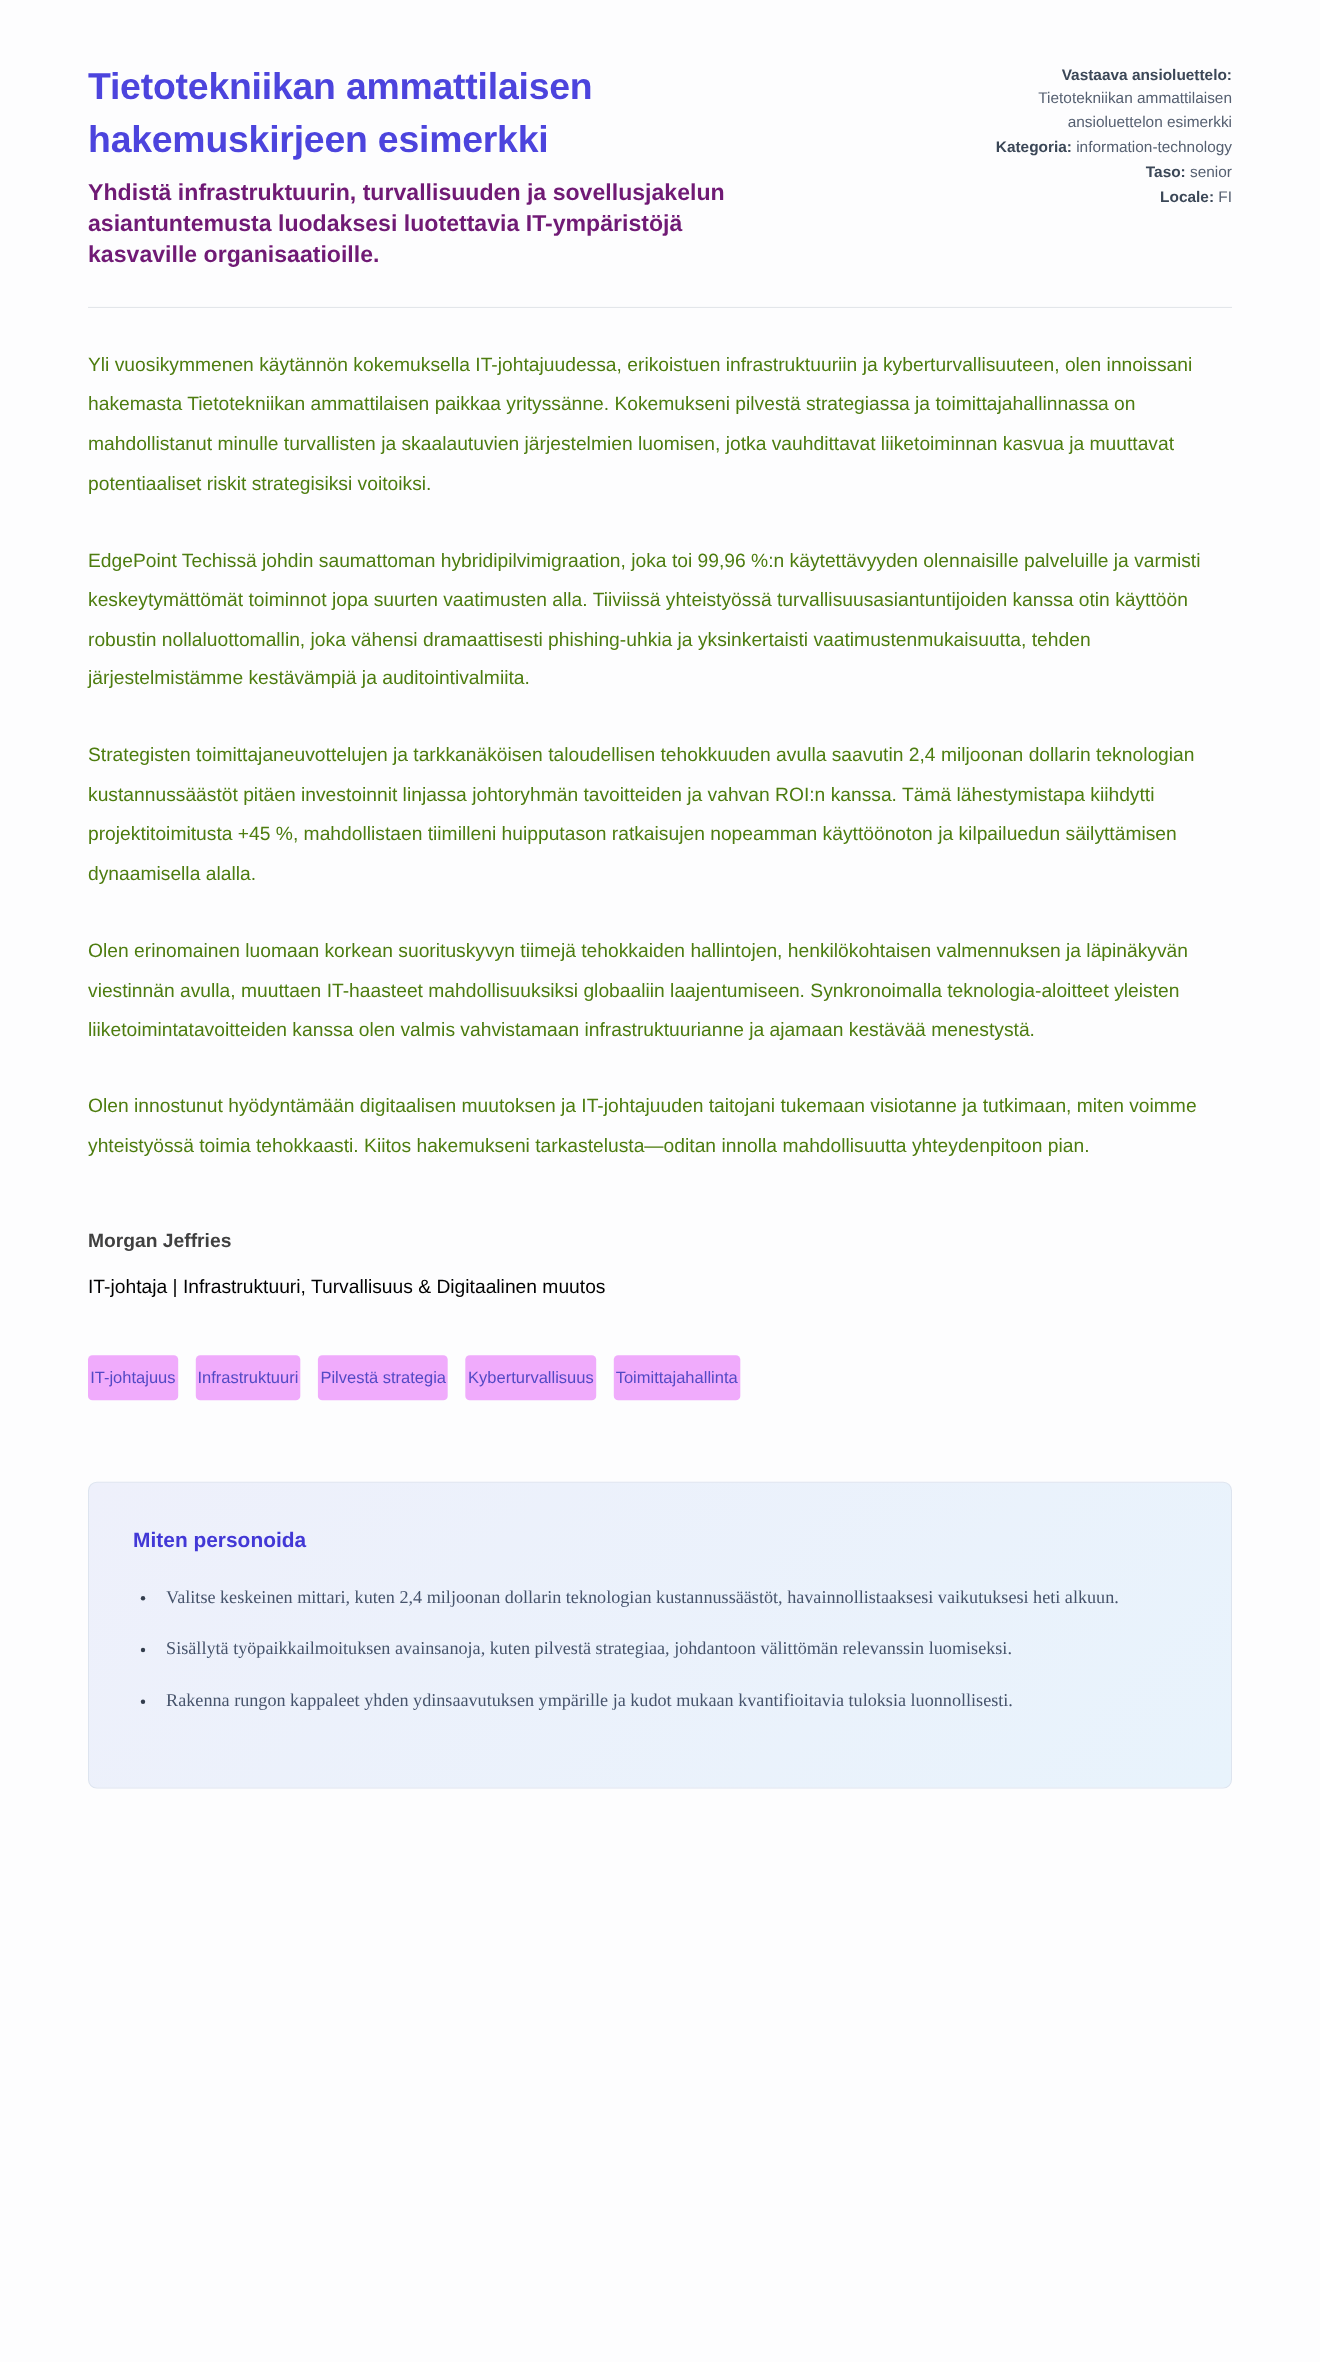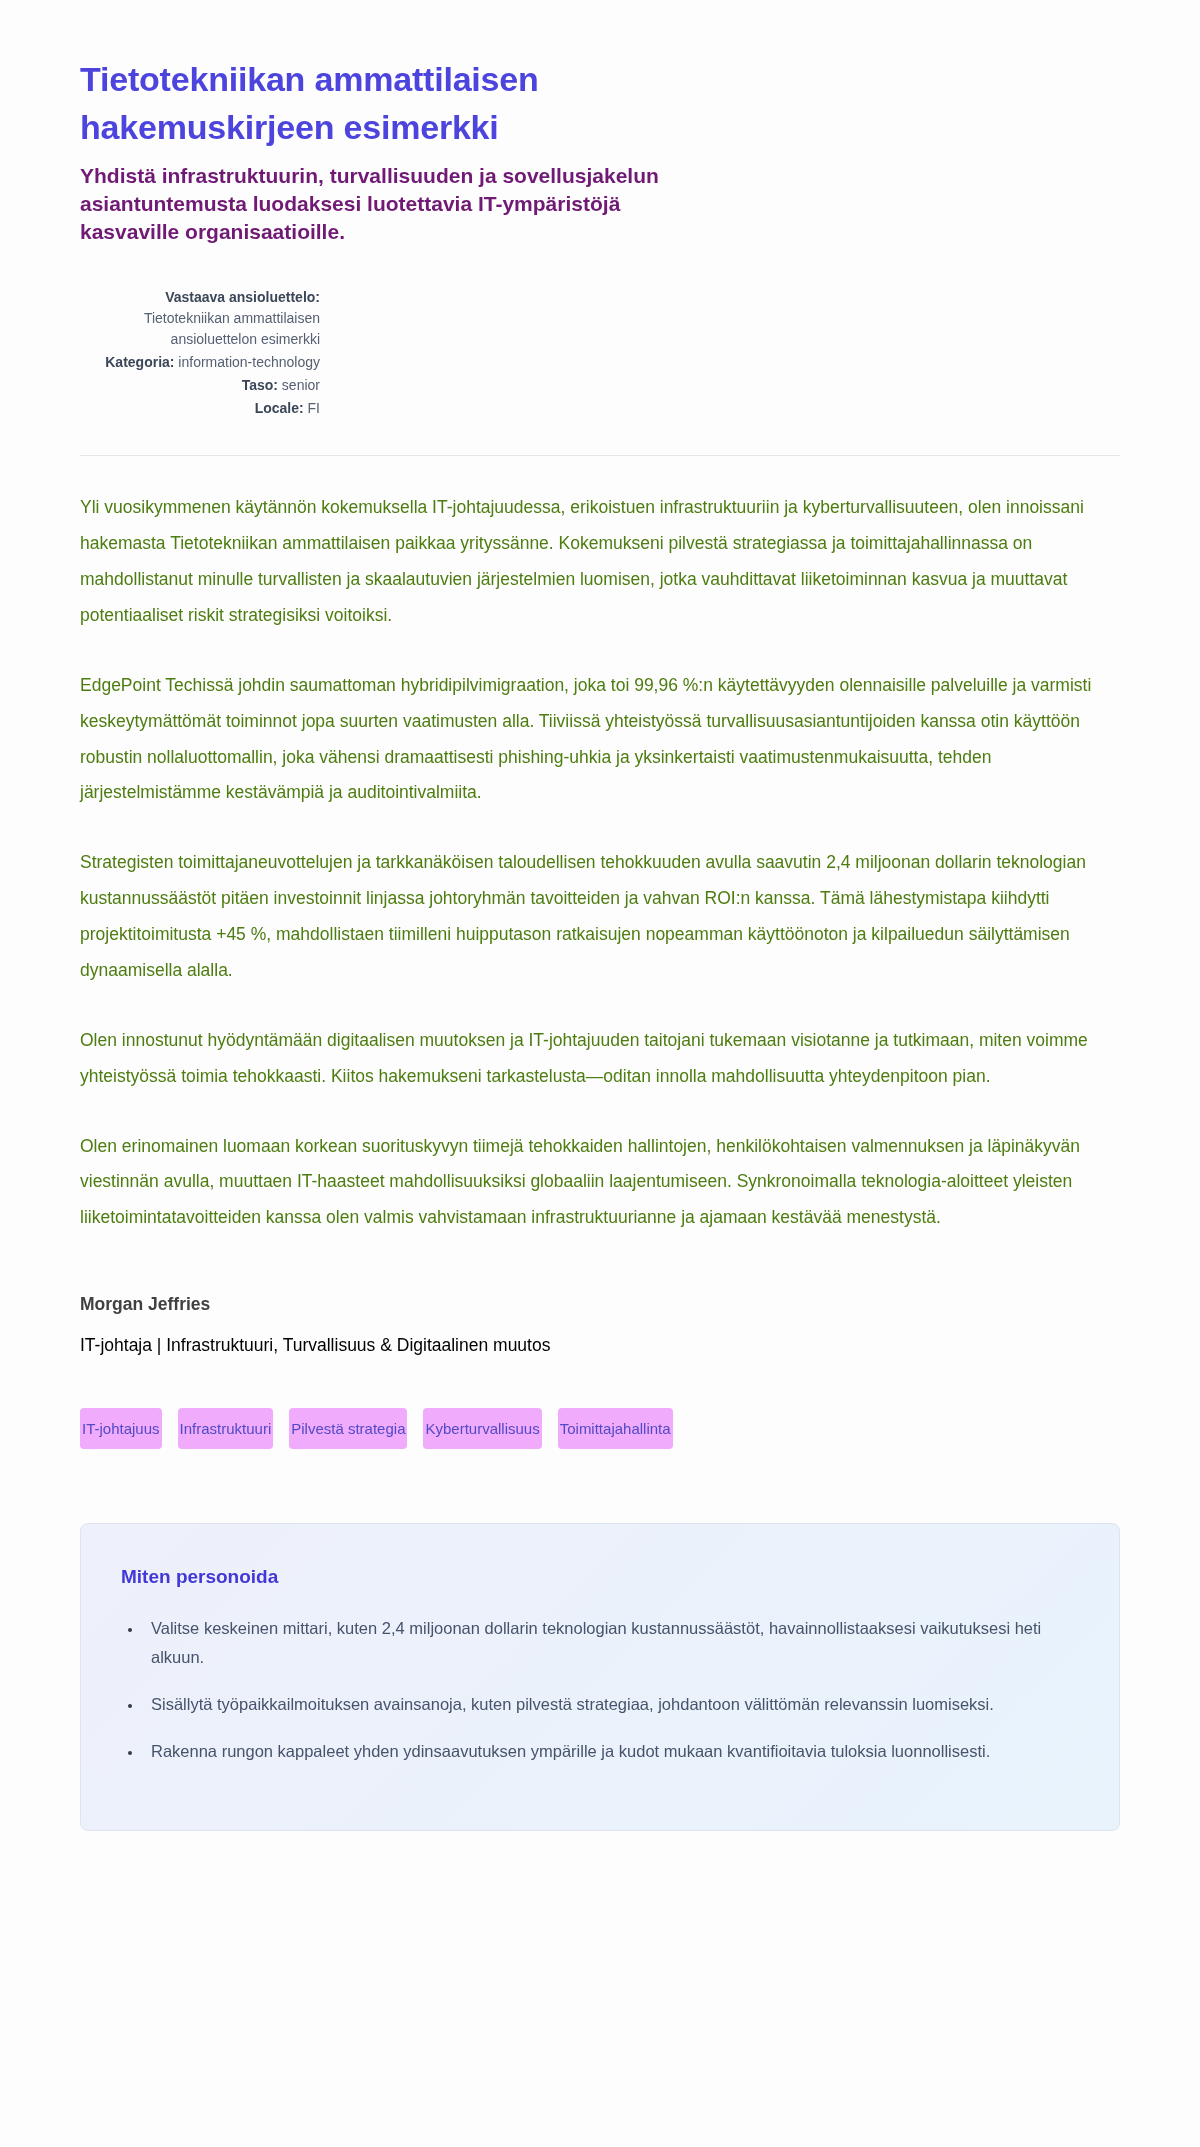--- a/index.html
+++ b/index.html
@@ -11,21 +11,21 @@
     color: #323d4d;
   }
   .page {
     width: 1040px;
     margin: 0 auto;
     padding-top: 56px;
     padding-bottom: 72px;
   }
 
   
-  .header { display: flex; justify-content: space-between; gap: 40px; flex-direction: column; }
+  .header { display: flex; justify-content: space-between; gap: 40px; }
   .header-left { width: 620px; }
   .page-title {
     font-size: 34px;
     line-height: 1.4;
     font-weight: 800;
     color: #4c44dd;
     letter-spacing: -0.2px;
   }
   .page-subtitle {
     margin-top: 11px;
@@ -111,20 +111,21 @@
     margin-top: 26px;
     padding-left: 22px;
     list-style: disc;
   }
   .callout-list li {
     font-size: 16.5px;
     line-height: 1.75;
     color: #46536b;
     margin-bottom: 18px;
     padding-left: 8px;
+    font-family: Liberation Serif, serif;
   }
   .callout-list li::marker { color: #333d4d; font-size: 13px; }
   .callout-list li:last-child { margin-bottom: 0; }
 </style>
 </head>
 <body>
 
 <div class="page">
 
   <div class="header">
@@ -148,23 +149,23 @@
 
 
   <div class="letter-body">
 
       <p>Yli vuosikymmenen käytännön kokemuksella IT-johtajuudessa, erikoistuen infrastruktuuriin ja kyberturvallisuuteen, olen innoissani hakemasta Tietotekniikan ammattilaisen paikkaa yrityssänne. Kokemukseni pilvestä strategiassa ja toimittajahallinnassa on mahdollistanut minulle turvallisten ja skaalautuvien järjestelmien luomisen, jotka vauhdittavat liiketoiminnan kasvua ja muuttavat potentiaaliset riskit strategisiksi voitoiksi.</p>
 
       <p>EdgePoint Techissä johdin saumattoman hybridipilvimigraation, joka toi 99,96 %:n käytettävyyden olennaisille palveluille ja varmisti keskeytymättömät toiminnot jopa suurten vaatimusten alla. Tiiviissä yhteistyössä turvallisuusasiantuntijoiden kanssa otin käyttöön robustin nollaluottomallin, joka vähensi dramaattisesti phishing-uhkia ja yksinkertaisti vaatimustenmukaisuutta, tehden järjestelmistämme kestävämpiä ja auditointivalmiita.</p>
 
       <p>Strategisten toimittajaneuvottelujen ja tarkkanäköisen taloudellisen tehokkuuden avulla saavutin 2,4 miljoonan dollarin teknologian kustannussäästöt pitäen investoinnit linjassa johtoryhmän tavoitteiden ja vahvan ROI:n kanssa. Tämä lähestymistapa kiihdytti projektitoimitusta +45 %, mahdollistaen tiimilleni huipputason ratkaisujen nopeamman käyttöönoton ja kilpailuedun säilyttämisen dynaamisella alalla.</p>
 
+      <p>Olen erinomainen luomaan korkean suorituskyvyn tiimejä tehokkaiden hallintojen, henkilökohtaisen valmennuksen ja läpinäkyvän viestinnän avulla, muuttaen IT-haasteet mahdollisuuksiksi globaaliin laajentumiseen. Synkronoimalla teknologia-aloitteet yleisten liiketoimintatavoitteiden kanssa olen valmis vahvistamaan infrastruktuurianne ja ajamaan kestävää menestystä.</p>
+
       <p>Olen innostunut hyödyntämään digitaalisen muutoksen ja IT-johtajuuden taitojani tukemaan visiotanne ja tutkimaan, miten voimme yhteistyössä toimia tehokkaasti. Kiitos hakemukseni tarkastelusta—oditan innolla mahdollisuutta yhteydenpitoon pian.</p>
-
-      <p>Olen erinomainen luomaan korkean suorituskyvyn tiimejä tehokkaiden hallintojen, henkilökohtaisen valmennuksen ja läpinäkyvän viestinnän avulla, muuttaen IT-haasteet mahdollisuuksiksi globaaliin laajentumiseen. Synkronoimalla teknologia-aloitteet yleisten liiketoimintatavoitteiden kanssa olen valmis vahvistamaan infrastruktuurianne ja ajamaan kestävää menestystä.</p>
     </div>
 
   <div class="signature-name">Morgan Jeffries</div>
   <div class="signature-role">IT-johtaja | Infrastruktuuri, Turvallisuus &amp; Digitaalinen muutos</div>
 
   <div class="tags">
 
       <span class="tag">IT-johtajuus</span>
 
       <span class="tag">Infrastruktuuri</span>

